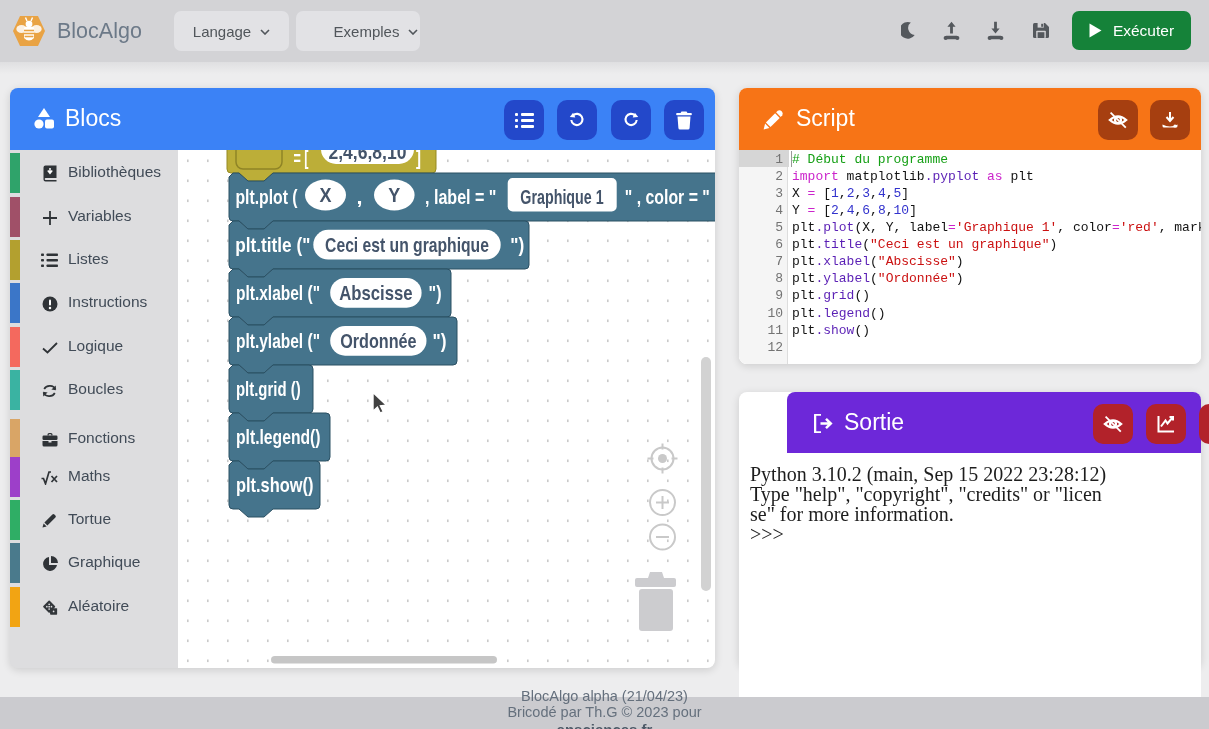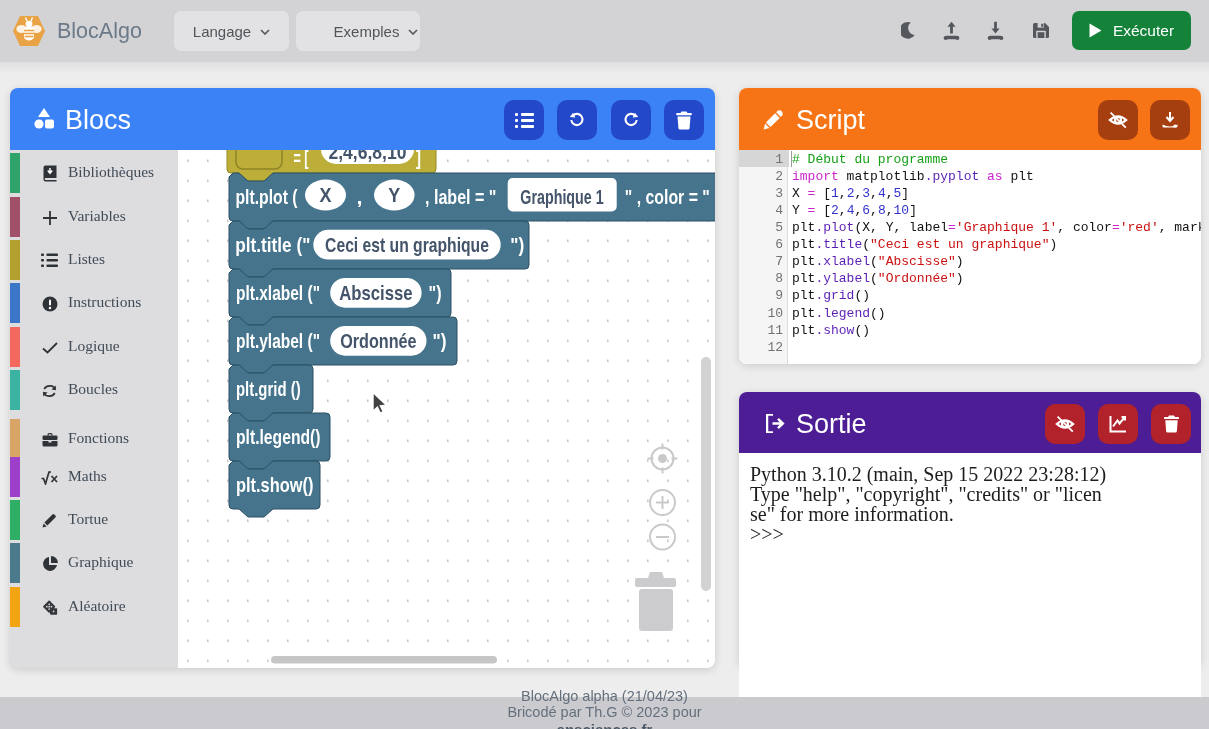--- a/index.html
+++ b/index.html
@@ -13,31 +13,31 @@
             color:#51565b; font-size:15px; display:flex; align-items:center; justify-content:center; gap:9px; }
   #btn-langage { left:174px; width:115px; }
   #btn-exemples { left:296px; width:124px;padding-left:36px; }
   .chev { width:10px; height:6px; position:relative; top:1px;}
   #btn-exec { position:absolute; left:1072px; top:11px; width:119px; height:39px; background:#158239;
               border-radius:7px; color:#fff; font-size:15.5px; display:flex; align-items:center; justify-content:center; gap:11px; }
   
   .card { position:absolute; background:#fff; border-radius:8px; box-shadow:0 2px 8px rgba(0,0,0,.14); }
   .card-hdr { position:absolute; left:0; top:0; right:0; height:62px; border-radius:8px 8px 0 0;
               display:flex; align-items:center; color:#fff; }
-  .hdr-title { font-size:27px; color:#fff; }
+  .hdr-title { font-size:23px; color:#fff; }
   .hbtn { position:absolute; top:12px; width:40px; height:40px; border-radius:10px;
           display:flex; align-items:center; justify-content:center; }
   #card-blocs { left:10px; top:88px; width:705px; height:580px; background:#dddddf; }
   #blocs-hdr { background:#3b82f6; }
   #card-script { left:739px; top:88px; width:462px; height:276px; }
   #script-hdr { background:#f77416; }
   #card-sortie { left:739px; top:392px; width:462px; height:275px; }
-  #sortie-hdr { background:#4c1d95; }
-  
-  #sidebar { position:absolute; left:0; top:62px; width:192px; bottom:0; background:#dddddf; border-radius:0 0 0 8px;font-family:Liberation Serif, serif; }
+  #sortie-hdr { background:#6d28d9;margin-left:48px; }
+  
+  #sidebar { position:absolute; left:0; top:62px; width:192px; bottom:0; background:#dddddf; border-radius:0 0 0 8px; }
   .cat { position:absolute; left:0; width:168px; height:40px; }
   .cat .bar { position:absolute; left:0; top:0; width:10px; height:40px; }
   .cat .cicon { position:absolute; left:31px; top:12px; width:17px; height:17px; display:flex; align-items:center; justify-content:center; }
   .cat .clabel { position:absolute; left:58px; top:10px; font-size:15.5px; color:#414b57; }
   
   #workspace { position:absolute; left:168px; top:62px; width:537px; bottom:0; background:#fff;
                border-radius:0 0 8px 0; overflow:hidden; }
   
   #code-area { position:absolute; left:0; top:62px; width:462px; height:214px; background:#fff;
                border-radius:0 0 8px 8px; overflow:hidden; font-family:"Liberation Mono", monospace; font-size:13px; }

